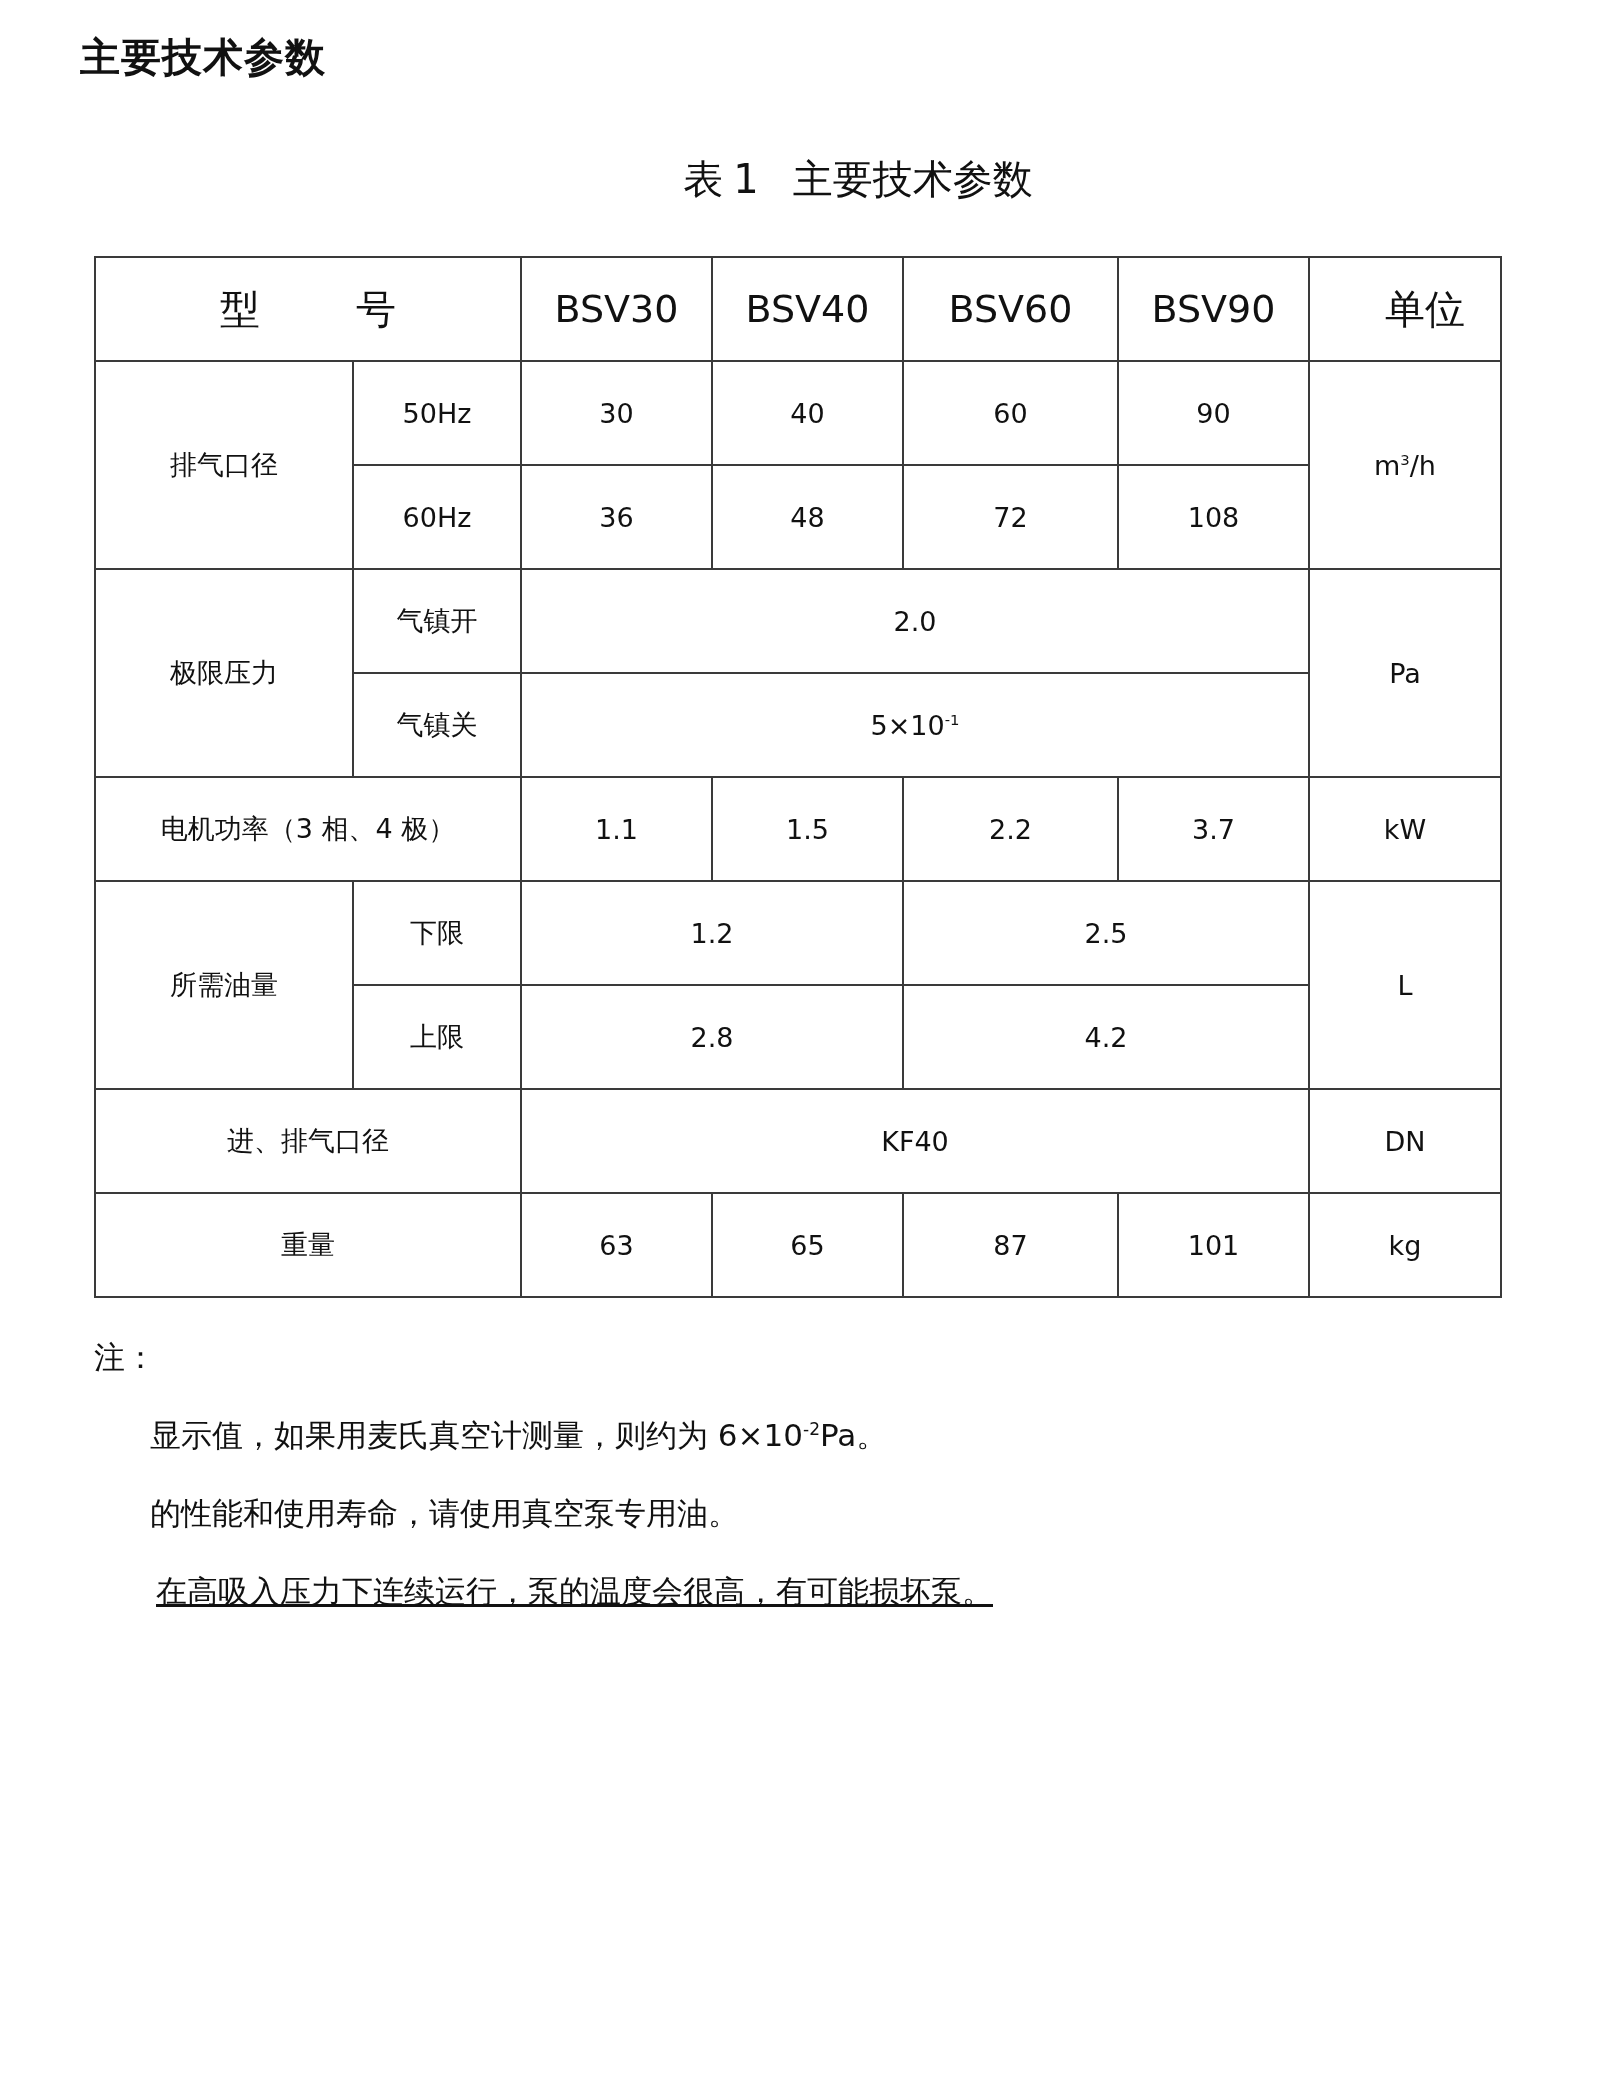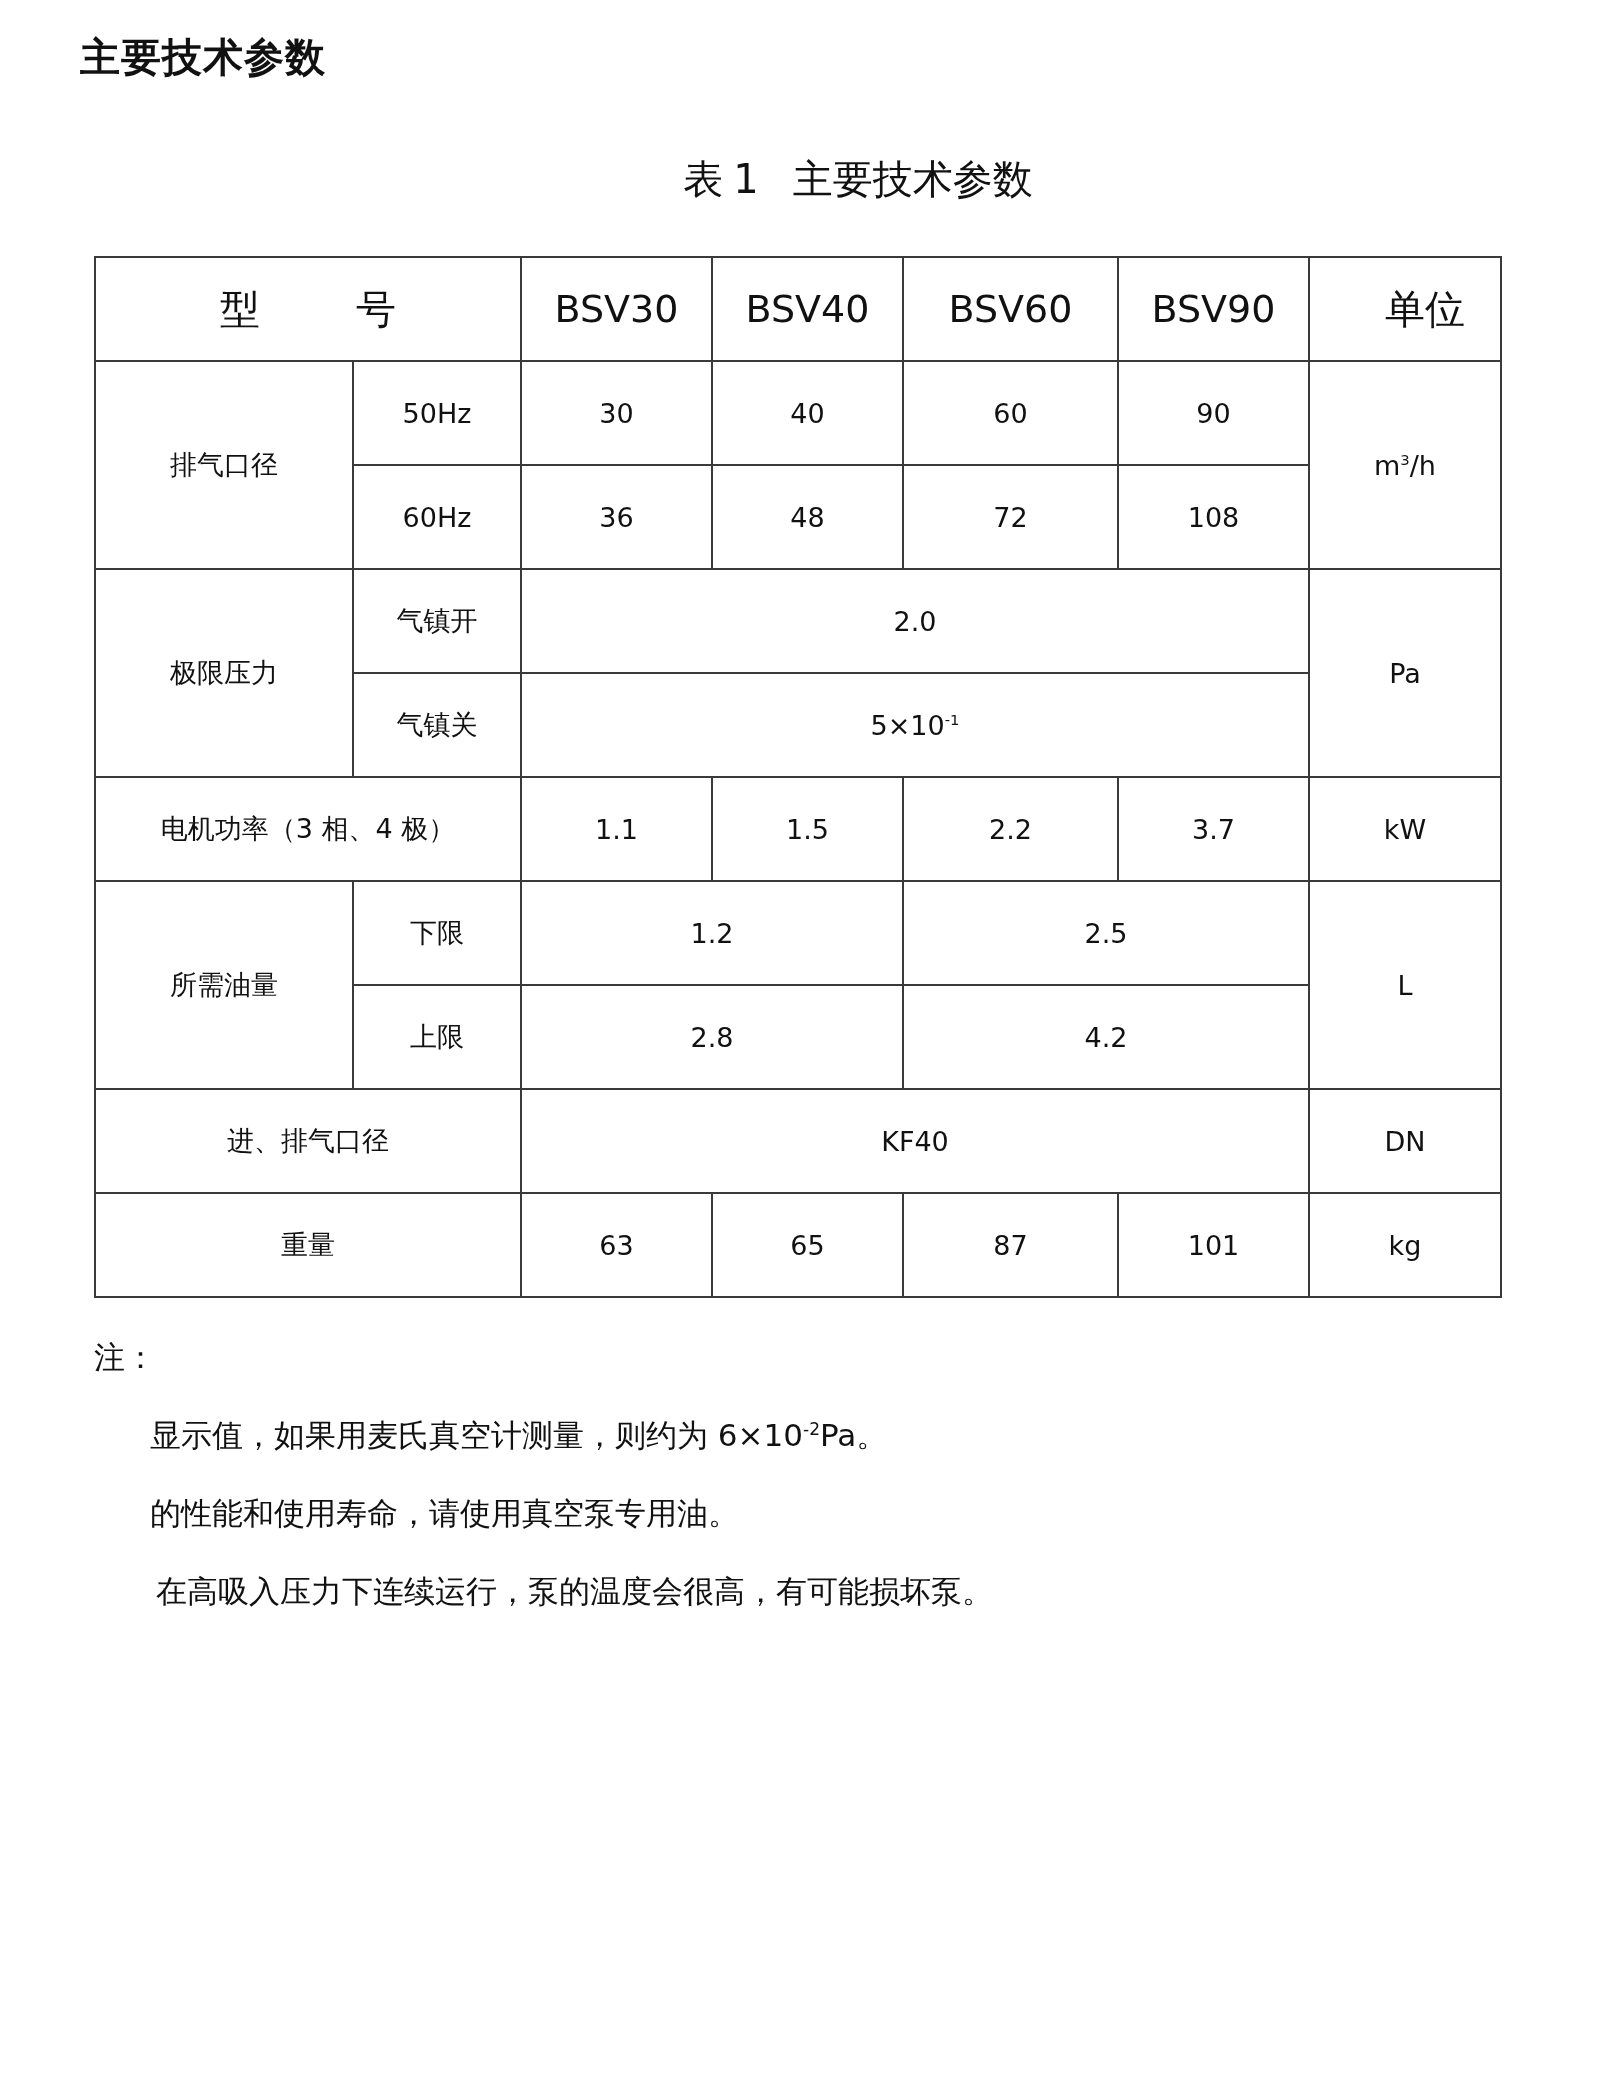--- a/index.html
+++ b/index.html
@@ -28,21 +28,21 @@
   table.spec td.hdr-model .gap { display: inline-block; width: 96px; }
   table.spec td.hdr-bsv { font-size: 38px; font-weight: normal; }
   table.spec td.hdr-unit { font-size: 40px; padding-left: 40px; }
   sup { font-size: 0.55em; vertical-align: super; line-height: 0; }
   .notes {
     position: absolute; left: 94px; top: 1318px; width: 1420px;
     font-size: 31px; line-height: 78px;
   }
   .notes .note-line { white-space: nowrap; }
   .notes .indent { padding-left: 56px; }
-  .notes .indent2 { padding-left: 62px; }
+  .notes .indent2 { padding-left: 62px; text-decoration: underline; }
 </style>
 </head>
 <body>
 
 <div class="section-title">主要技术参数</div>
 
 <div class="table-caption">
   <span>表</span><span class="num">1</span><span>主要技术参数</span>
 </div>
 

